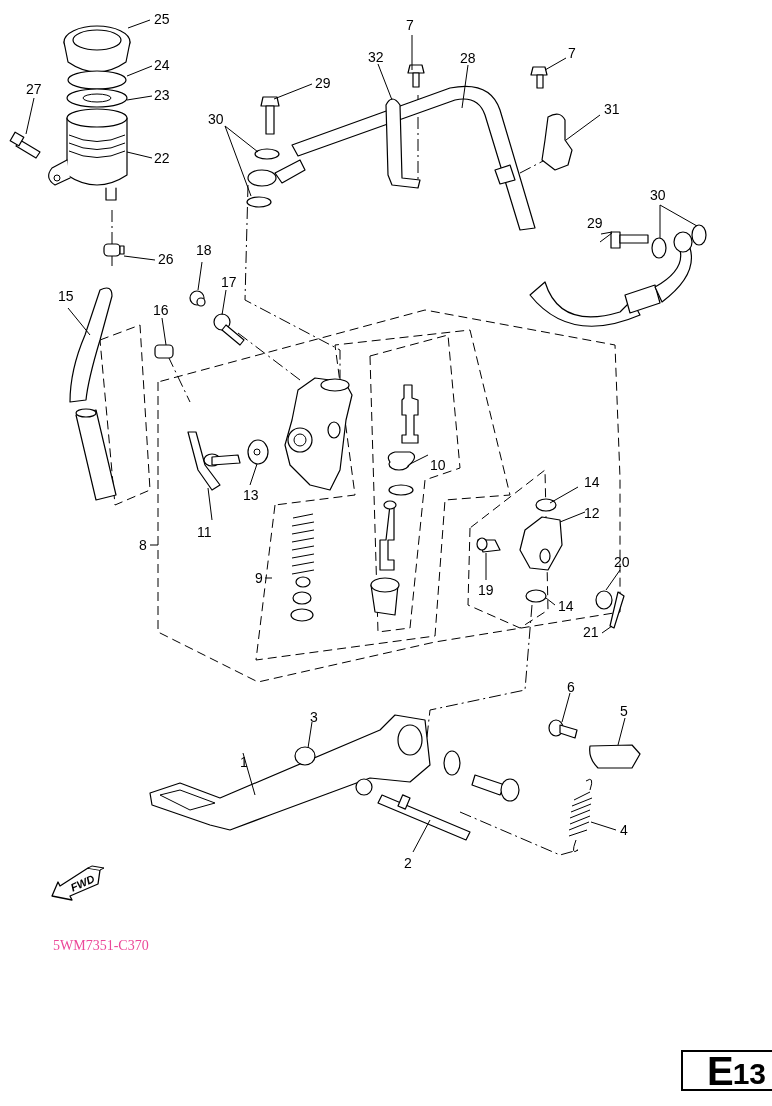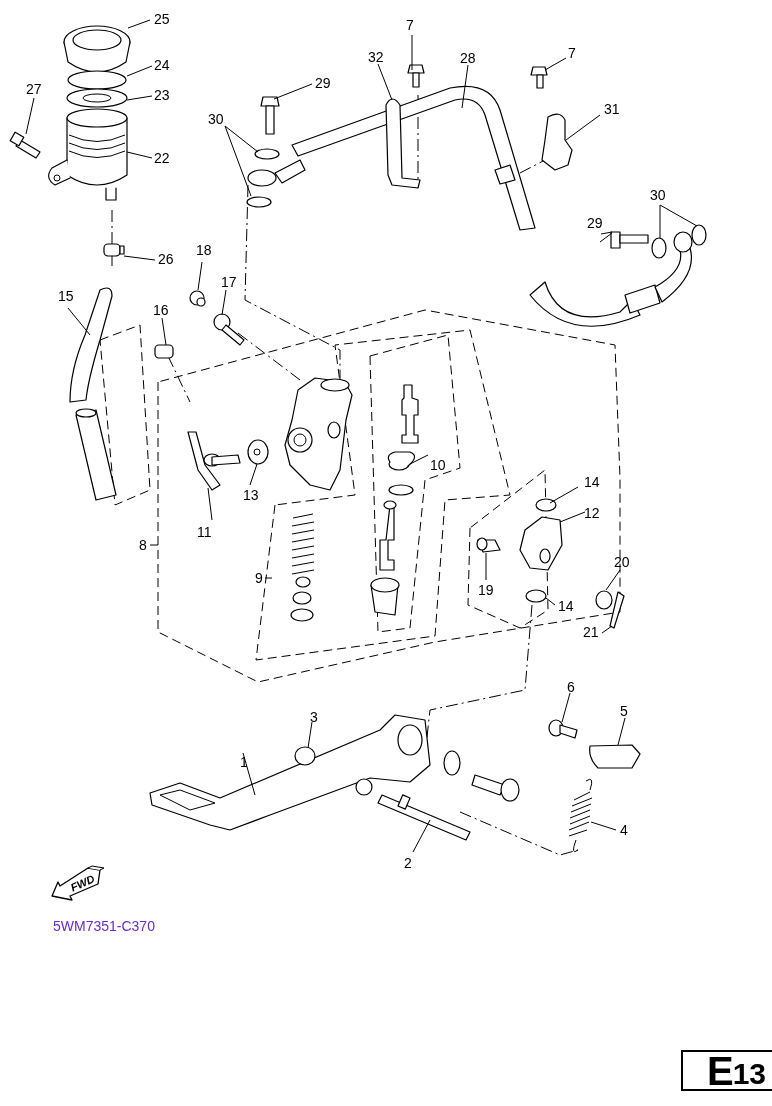--- a/index.html
+++ b/index.html
@@ -4,21 +4,21 @@
 <style>
   html, body { margin: 0; padding: 0; background: #ffffff; }
   body { width: 772px; height: 1106px; position: relative; overflow: hidden; font-family: "Liberation Sans", sans-serif; }
   svg#diagram { position: absolute; left: 0; top: 0; }
   .part { fill: #ffffff; stroke: #000; stroke-width: 1.2; stroke-linejoin: round; stroke-linecap: round; }
   .thin { fill: none; stroke: #000; stroke-width: 1; }
   .leader { fill: none; stroke: #000; stroke-width: 1; }
   .dash { fill: none; stroke: #000; stroke-width: 1; stroke-dasharray: 9 5; }
   .chain { fill: none; stroke: #000; stroke-width: 1; stroke-dasharray: 12 4 2 4; }
   .label { font-family: "Liberation Sans", sans-serif; font-size: 14px; fill: #000; }
-  .code { position: absolute; left: 53px; top: 918px; font-size: 14px; color: #6d28d9; font-family: Liberation Sans, sans-serif; }
+  .code { position: absolute; left: 53px; top: 938px; font-size: 14px; color: #ec4899; font-family: Liberation Serif, serif; }
   .badge { position: absolute; left: 681px; top: 1050px; width: 100px; height: 41px; border: 2px solid #000; box-sizing: border-box; background: #fff; display: flex; align-items: center; padding-left: 24px; }
   .badge-letter { font-size: 40px; font-weight: bold; font-family: "Liberation Sans", sans-serif; line-height: 1; letter-spacing: -1px; }
   .badge-num { font-size: 30px; font-weight: bold; font-family: "Liberation Sans", sans-serif; line-height: 1; margin-top: 6px; }
   .fwd { position: absolute; left: 48px; top: 862px; }
 </style>
 </head>
 <body>
 
 <svg id="diagram" width="772" height="1106" viewBox="0 0 772 1106">
 

